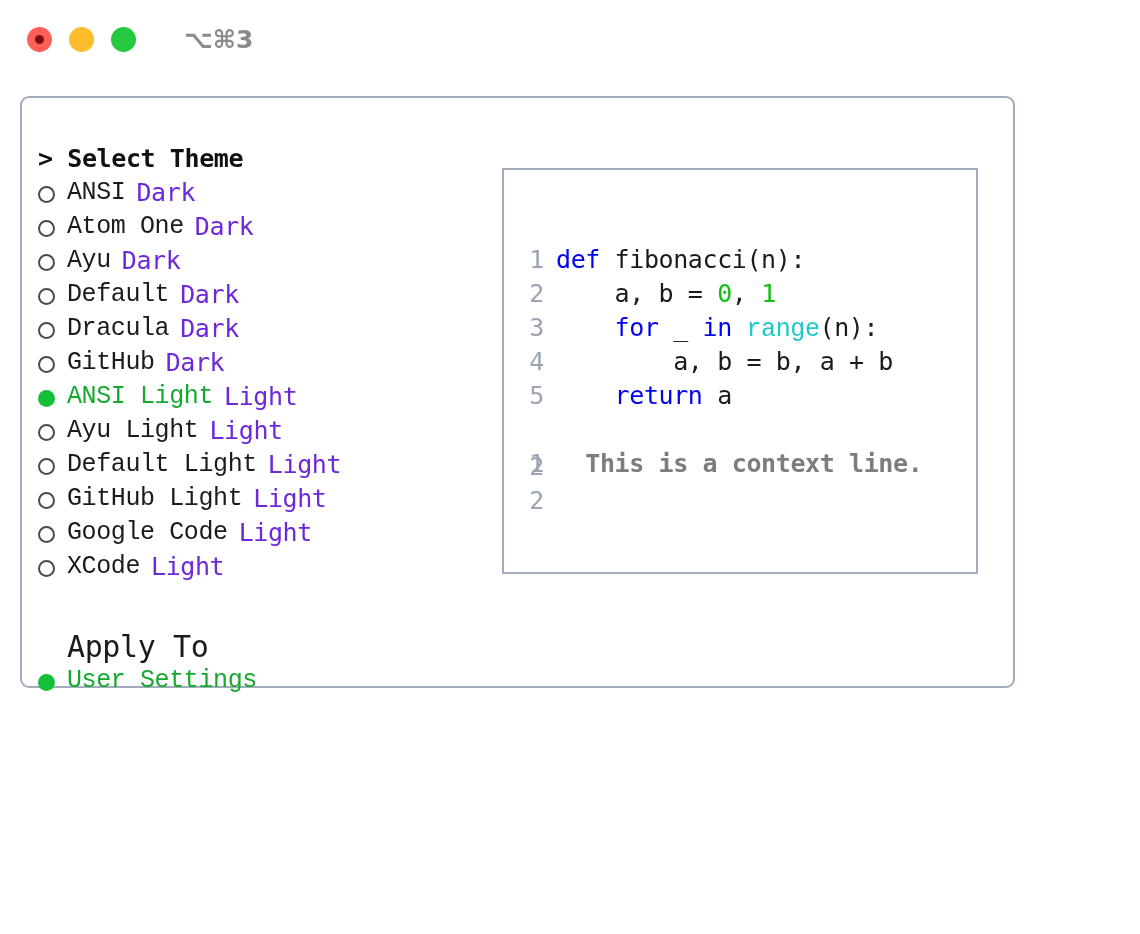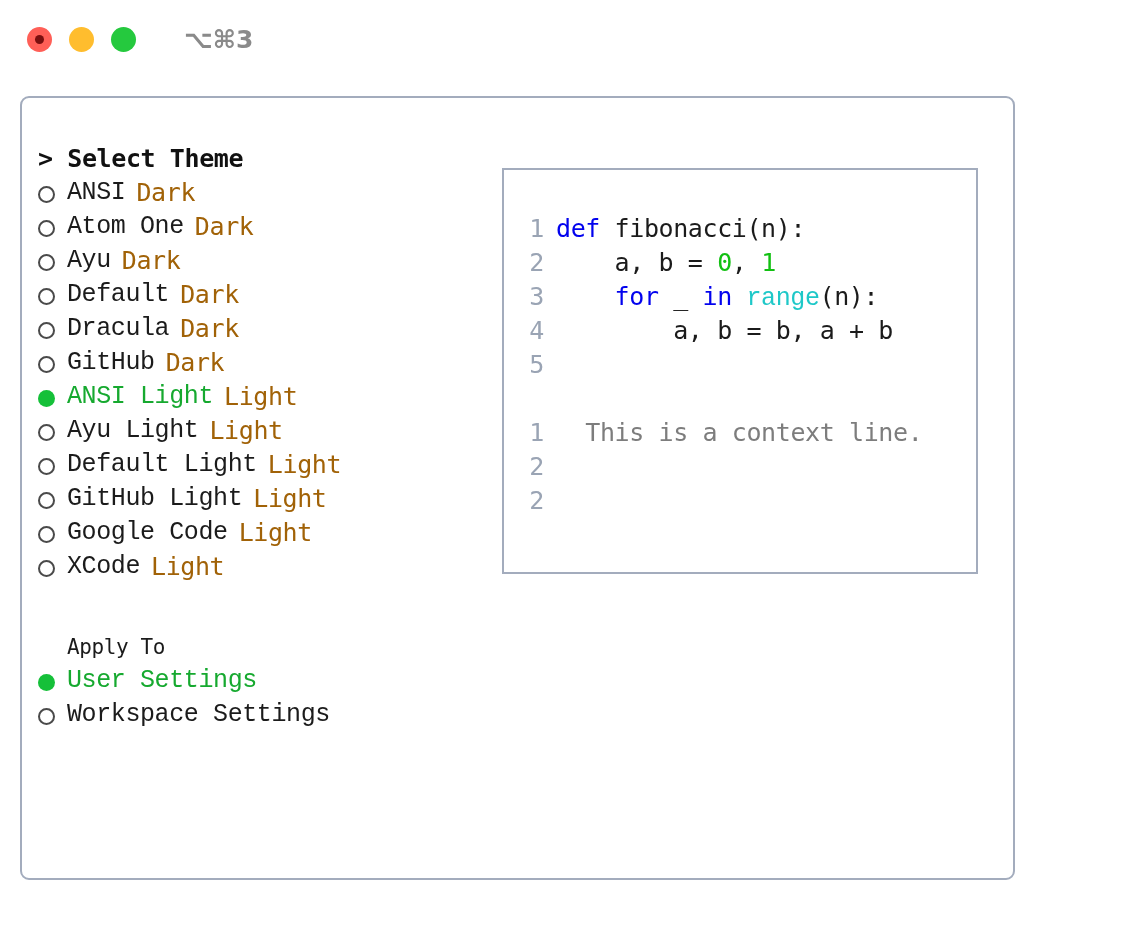--- a/index.html
+++ b/index.html
@@ -64,21 +64,21 @@
     letter-spacing: 0px;
     font-family: "DejaVu Sans", "Liberation Sans", sans-serif;
   }
 
   
   .dialog {
     position: absolute;
     left: 20px;
     top: 96px;
     width: 995px;
-    height: 784px;
+    height: 592px;
     border: 2px solid #a3acbd;
     border-radius: 9px;
     box-sizing: border-box;
     background: #ffffff;
   }
 
   .columns {
     position: absolute;
     left: 0; top: 0;
     width: 100%;
@@ -126,24 +126,24 @@
     border: 2px solid #4a4a4a;
     background: transparent;
   }
   .radio.on {
     border: none;
     background: #1db954;
     background: #15c039;
   }
   .opt-label { color: #1b1b1b; font-family: Liberation Mono, monospace; }
   .opt-label.selected { color: #16a92f; }
-  .opt-suffix { color: #a16207; margin-left: 11px; }
+  .opt-suffix { color: #6d28d9; margin-left: 11px; }
 
   .apply-title {
-    font-size: 21px;
+    font-size: 30px;
     color: #1b1b1b;
     height: 34px;
     line-height: 34px;
     margin-left: 29px;
     letter-spacing: -0.4px;
     white-space: pre;
   }
 
   .spacer-group { height: 46px; }
   .spacer-hint  { height: 34px; }
@@ -195,27 +195,27 @@
     display: flex;
     align-items: baseline;
   }
   .lineno {
     color: #9aa4b4;
     width: 28px;
     text-align: right;
     flex: 0 0 auto;
     margin-right: 12px;
   }
-  .code-text { color: #1b1b1b; white-space: pre; }
+  .code-text { color: #1b1b1b; white-space: pre; margin-top: 31px; }
   .tok-kw   { color: #0202ee; }
   .tok-fn   { color: #1ec8c8; font-family: Liberation Mono, monospace; }
   .tok-num  { color: #12c012; }
   .tok-plain{ color: #1b1b1b; }
   .diff-gap { height: 34px; }
-  .diff-ctx { color: #7d7d7d; }
+  .diff-ctx { color: #7d7d7d; font-weight: bold; }
   .diff-del { color: #c62020; }
   .diff-add { color: #12c012; }
 </style>
 </head>
 <body>
 
 <div id="page">
 
   <div class="titlebar">
     <div class="lights">
@@ -246,36 +246,35 @@
             <div class="opt-row"><span class="radio off"></span><span class="opt-label">GitHub Light</span><span class="opt-suffix">Light</span></div>
             <div class="opt-row"><span class="radio off"></span><span class="opt-label">Google Code</span><span class="opt-suffix">Light</span></div>
             <div class="opt-row"><span class="radio off"></span><span class="opt-label">XCode</span><span class="opt-suffix">Light</span></div>
           </div>
 
         <div class="spacer-group"></div>
 
         <div class="apply-title">Apply To</div>
         <div id="apply-list">
             <div class="opt-row"><span class="radio on"></span><span class="opt-label selected">User Settings</span></div>
-            <div class="opt-row"><span class="radio off"></span><span class="opt-label">Workspace Settings</span></div>
           </div>
 
         <div class="spacer-hint"></div>
 
       </div>
 
       <div class="right-col">
         <div class="preview-box">
           <div class="code-area">
             <div id="code-lines">
                 <div class="code-line"><span class="lineno">1</span><span class="code-text"><span class="tok-kw">def </span><span class="tok-plain">fibonacci(n):</span></span></div>
                 <div class="code-line"><span class="lineno">2</span><span class="code-text"><span class="tok-plain">    a, b = </span><span class="tok-num">0</span><span class="tok-plain">, </span><span class="tok-num">1</span></span></div>
                 <div class="code-line"><span class="lineno">3</span><span class="code-text"><span class="tok-plain">    </span><span class="tok-kw">for</span><span class="tok-plain"> _ </span><span class="tok-kw">in</span><span class="tok-plain"> </span><span class="tok-fn">range</span><span class="tok-plain">(n):</span></span></div>
                 <div class="code-line"><span class="lineno">4</span><span class="code-text"><span class="tok-plain">        a, b = b, a + b</span></span></div>
-                <div class="code-line"><span class="lineno">5</span></div>
+                <div class="code-line"><span class="lineno">5</span><span class="code-text"><span class="tok-plain">    </span><span class="tok-kw">return</span><span class="tok-plain"> a</span></span></div>
               </div>
             <div class="diff-gap"></div>
             <div id="diff-lines">
                 <div class="code-line"><span class="lineno">1</span><span class="code-text diff-ctx">  This is a context line.</span></div>
                 <div class="code-line"><span class="lineno">2</span></div>
                 <div class="code-line"><span class="lineno">2</span></div>
               </div>
           </div>
         </div>
       </div>

